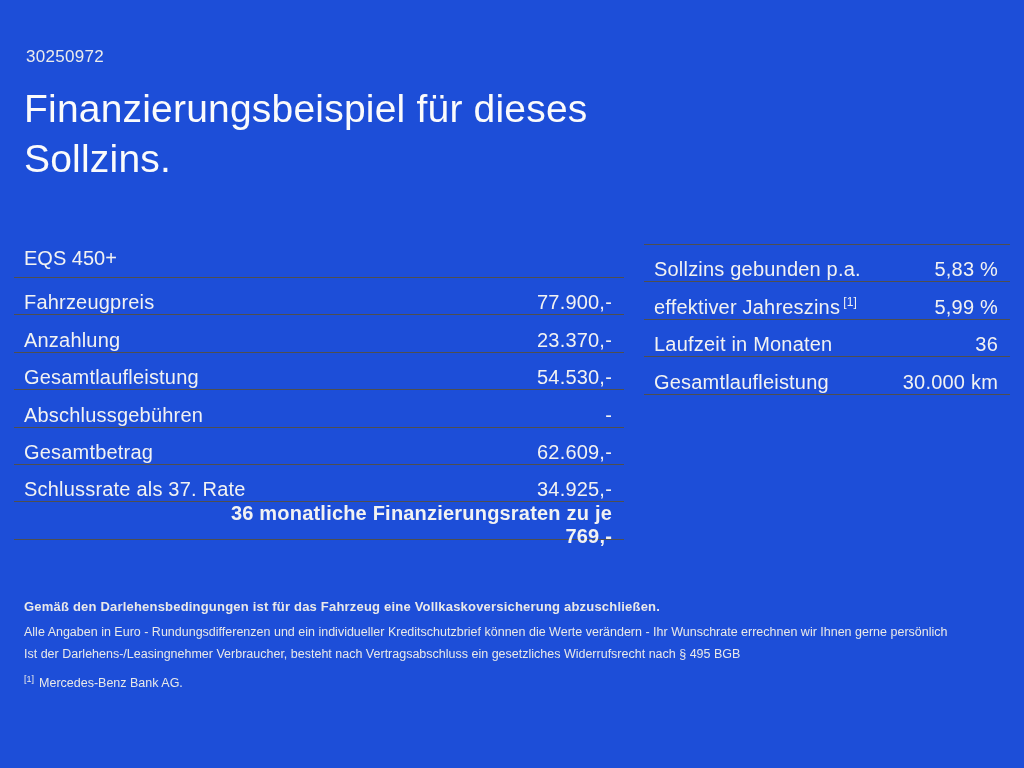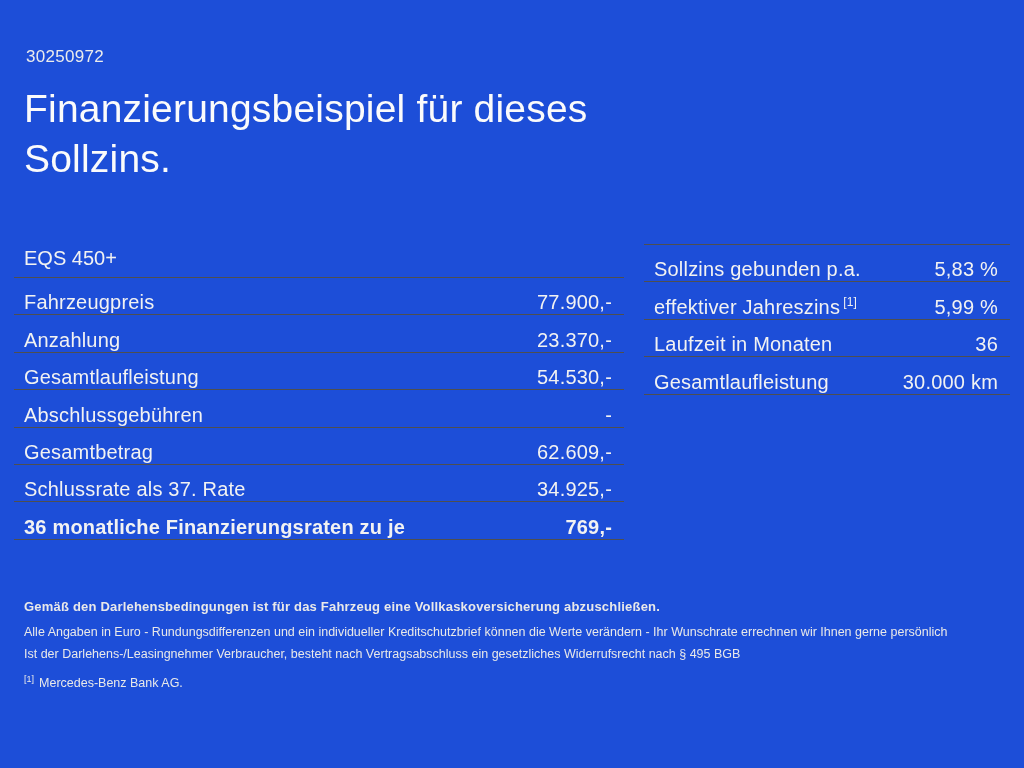--- a/index.html
+++ b/index.html
@@ -60,21 +60,21 @@
     display: flex;
     justify-content: space-between;
     align-items: flex-end;
     border-top: 1px solid #4f4f4f;
     padding: 0 12px 0 10px;
     font-size: 20px;
     color: #f2f2f2;
     letter-spacing: 0.2px;
   }
   .t-row.last { border-bottom: 1px solid #4f4f4f; }
-  .t-row.bold { font-weight: 700; }
+  .t-row.bold { font-weight: 700; flex-direction: column; }
   .t-label { white-space: nowrap; }
   .t-value { white-space: nowrap; text-align: right; }
   .t-label sup {
     font-size: 12px;
     vertical-align: super;
     margin-left: 3px;
   }
   .footer {
     position: absolute;
     left: 24px;

